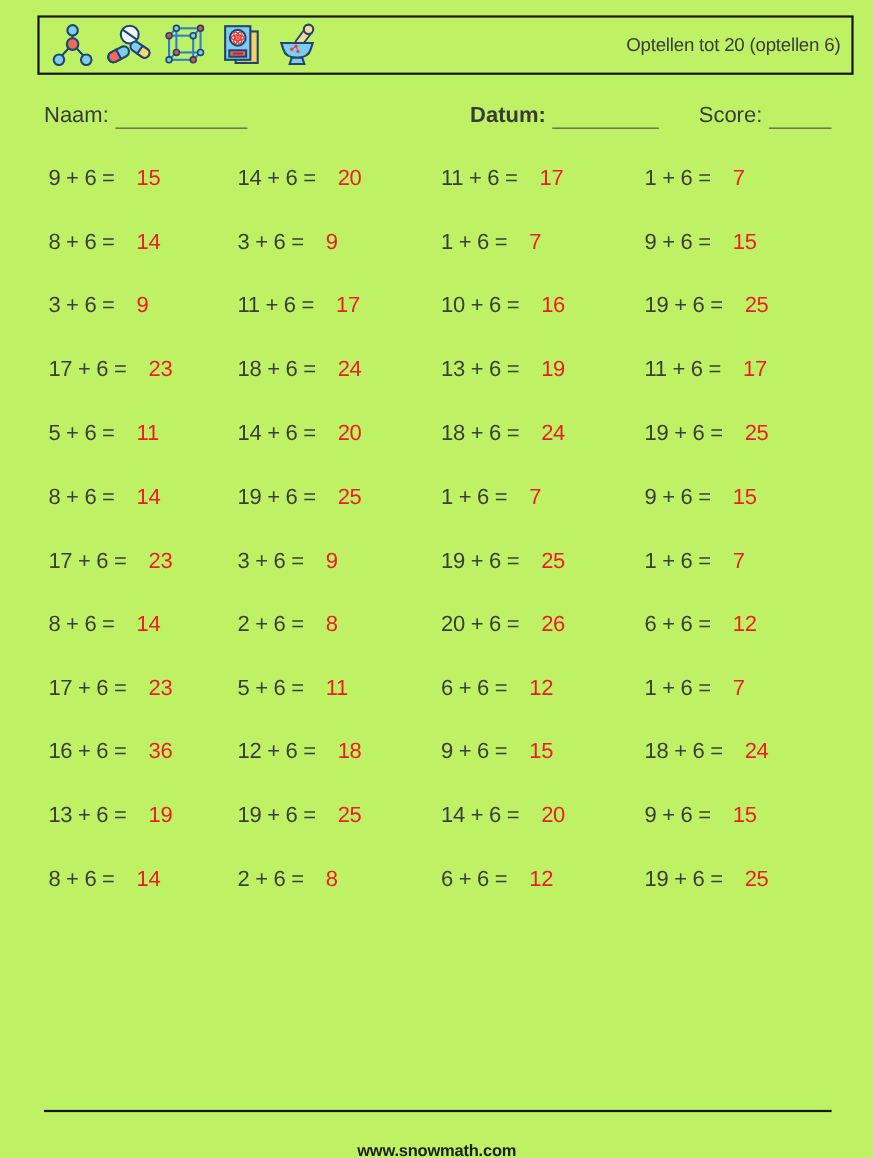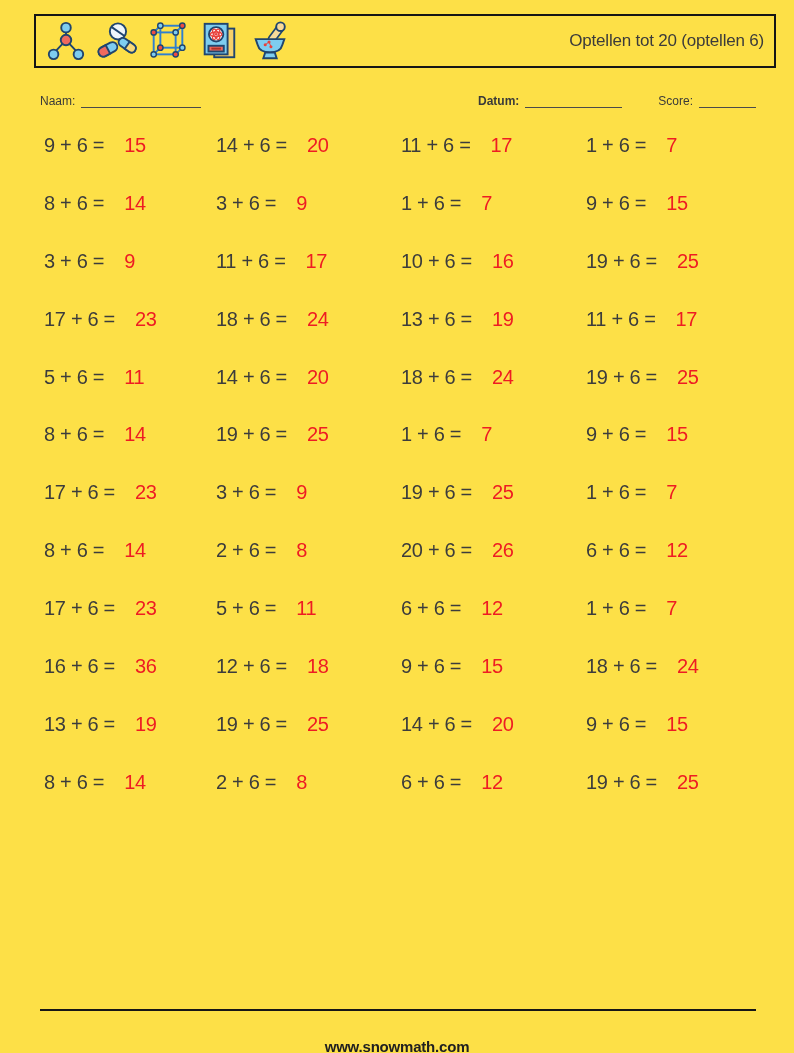--- a/index.html
+++ b/index.html
@@ -1,50 +1,50 @@
 <!DOCTYPE html>
 <html style="--ans: #ee1c23; --txt: #3c3c3c;"><head>
 <meta charset="utf-8">
 <style>
   html,body { margin:0; padding:0; background:#ffffff; }
   .page {
-    position:relative; width:794px; height:1053px; background:#fde047;
+    position:relative; width:794px; height:1053px; background:#bef264;
     font-family:"Liberation Sans", sans-serif; overflow:hidden;
   }
   
   .header-box {
     position:absolute; left:34px; top:14px; width:742px; height:54px;
     border:2px solid #151515; box-sizing:border-box;
     display:flex; align-items:center; padding:0 10px 0 8px;
   }
   .icons { display:flex; align-items:center; gap:7px; }
   .icons svg { width:44px; height:42px; display:block; }
   .header-title { margin-left:auto; font-size:17px; color:#3b3b3b; letter-spacing:-0.2px; }
 
   
   .fields {
     position:absolute; left:40px; right:38px; top:94px;
-    display:flex; align-items:flex-end; font-size:12px; color:#3a3a3a;text-align:right;
+    display:flex; align-items:flex-end; font-size:20px; color:#3a3a3a;text-align:right;
   }
   .blank { display:inline-block; height:3px; border-bottom:1.5px solid #4a4a4a; margin-left:6px; }
   .blank-name { width:120px; }
   .blank-date { width:97px; }
   .blank-score { width:57px; }
   .date-group { margin-left:auto;font-weight:bold; }
   .score-group { margin-left:36px; }
   .field-group { display:flex; align-items:flex-end; }
 
   
   .problems {
     position:absolute; left:44px; top:134px;
     display:grid; grid-template-columns:172px 185px 185px 160px;
     grid-auto-rows:57.9px;
   }
   .problem {
-    display:flex; 
+    display:flex; align-items:center;
     font-size:20px; color:var(--txt, #3c3c3c); letter-spacing:-0.3px;
   }
   .ans { color:var(--ans, #ee1c23); margin-left:20px; }
 
   
   .footer-line { position:absolute; left:40px; top:1009px; width:716px; border-top:2px solid #161616; }
   .footer-text {
     position:absolute; left:0; right:0; top:1038px; text-align:center;
     font-weight:bold; font-size:15px; color:#202020; letter-spacing:-0.2px;
   }

